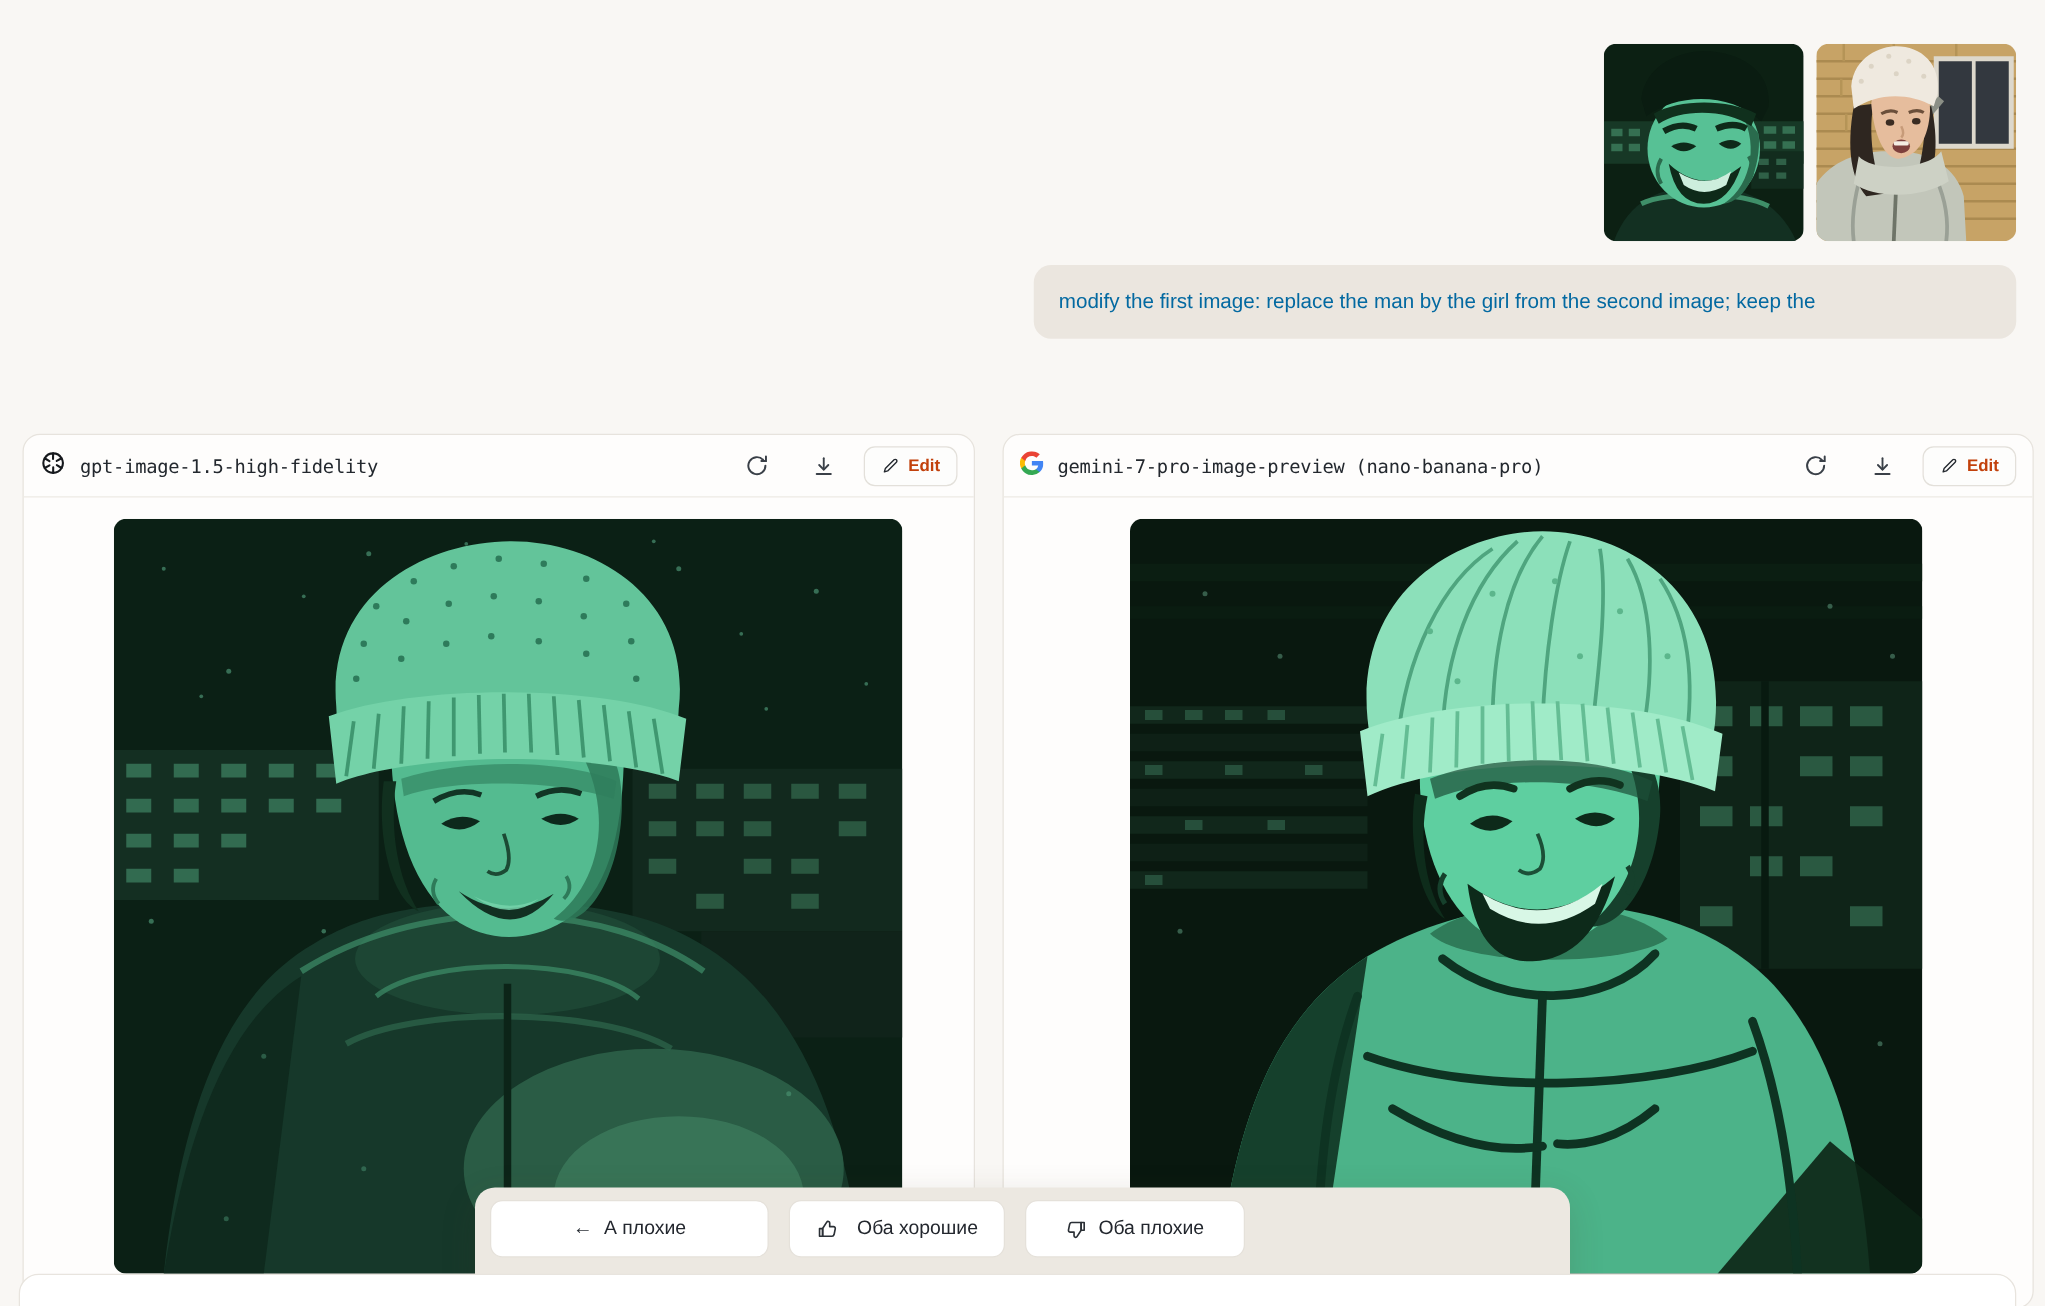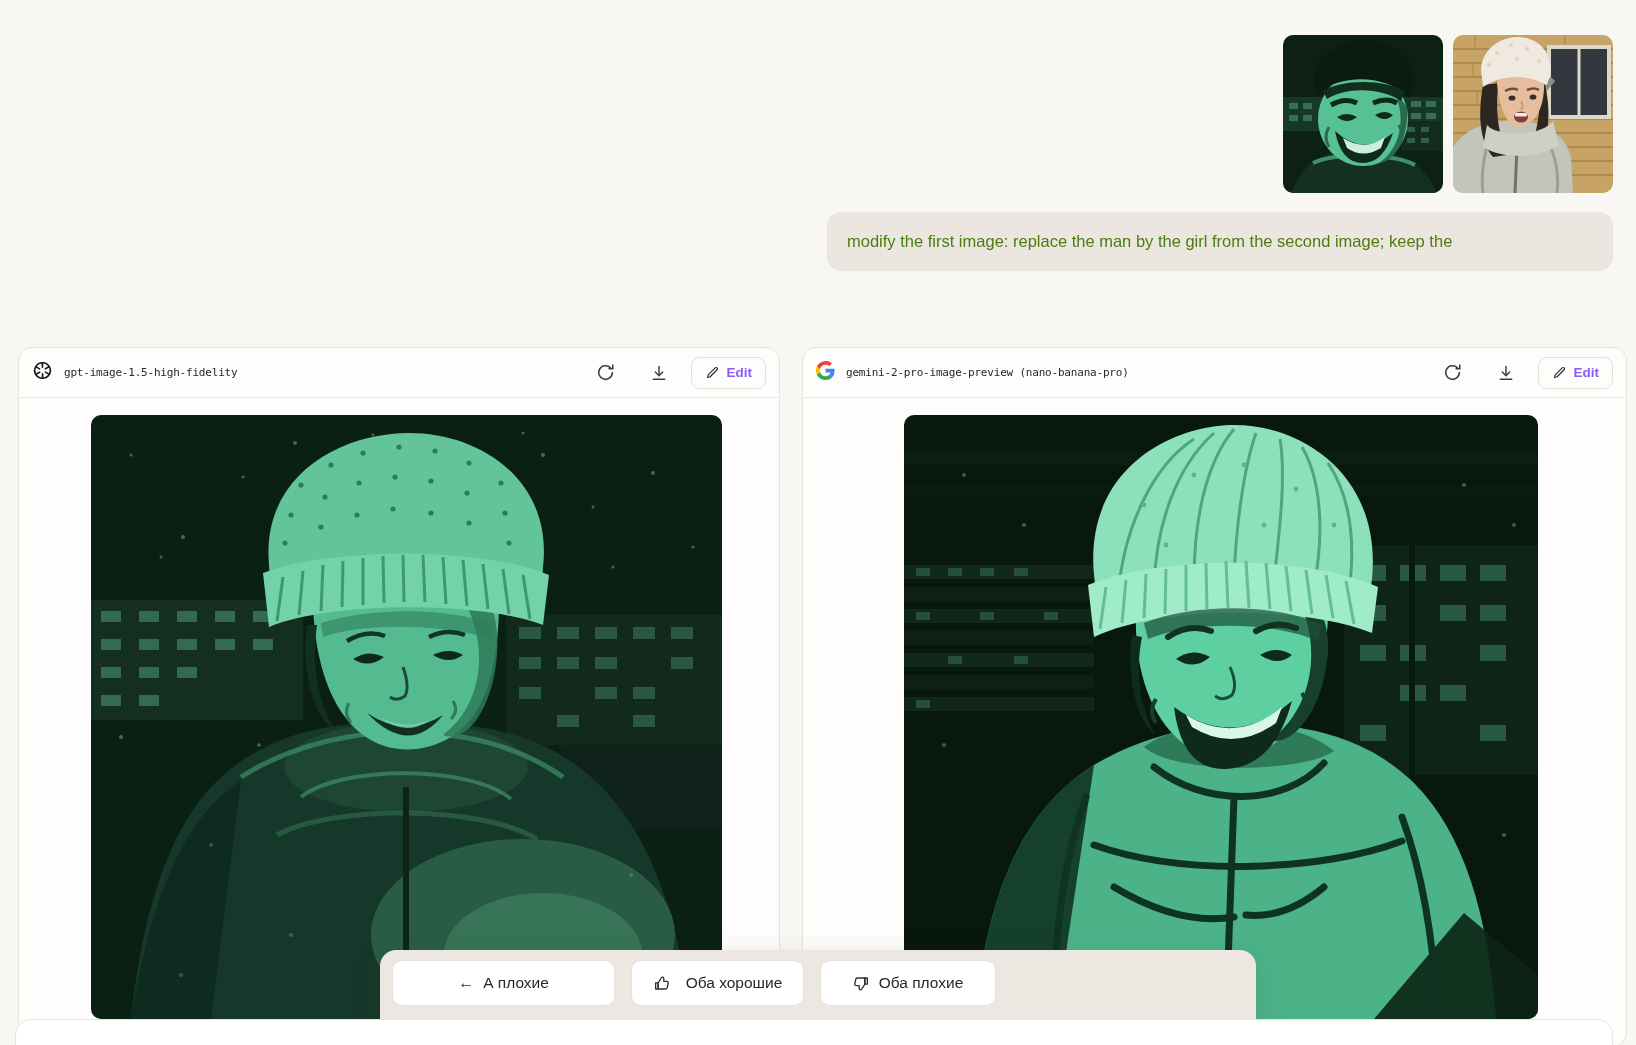--- a/index.html
+++ b/index.html
@@ -6,39 +6,39 @@
   .screen{position:relative;width:1636px;height:1045px;overflow:hidden;background:#f9f7f4;
           font-family:"Liberation Sans",sans-serif;color:#23272e;}
 
   
   .attachments{position:absolute;left:1283px;top:35px;display:flex;gap:10px;}
   .thumb{width:160px;height:158px;border-radius:10px;overflow:hidden;cursor:pointer;flex:none;}
   .thumb svg{display:block;width:100%;height:100%;}
 
   
   .bubble{position:absolute;left:827px;top:212px;width:786px;box-sizing:border-box;
-          background:#ebe6df;border-radius:14px;padding:15px 20px;color:#4d7c0f;
+          background:#ebe6df;border-radius:14px;padding:15px 20px;color:#0369a1;
           font-size:16.5px;line-height:29px;}
   .bubble .line{white-space:nowrap;}
 
   
   .panel{position:absolute;top:347px;height:700px;background:#fefdfc;border:1px solid #e7e3dd;
          border-radius:14px;box-sizing:border-box;}
   .panel-a{left:18px;width:762px;}
   .panel-b{left:802px;width:825px;}
   .panel-header{height:49px;display:flex;align-items:center;gap:11px;padding:0 13px;
                 border-bottom:1px solid #edeae4;}
-  .model-name{font-family:"DejaVu Sans Mono","Liberation Mono",monospace;font-size:11px;
+  .model-name{font-family:"DejaVu Sans Mono","Liberation Mono",monospace;font-size:15px;
               color:#23282e;letter-spacing:-.2px;}
   .hspace{flex:1;}
   .iconbtn{width:32px;height:32px;display:flex;align-items:center;justify-content:center;
            background:none;border:none;padding:0;margin:0 5px;cursor:pointer;border-radius:8px;}
   .editbtn{display:flex;align-items:center;gap:7px;height:32px;padding:0 13px;background:#fdfdfc;
            border:1px solid #e3e0da;border-radius:9px;font-size:13.5px;font-weight:700;
-           color:#8b5cf6;cursor:pointer;font-family:"Liberation Sans",sans-serif;}
+           color:#c2410c;cursor:pointer;font-family:"Liberation Sans",sans-serif;}
   .canvas{padding-top:17px;}
   .panel-a .canvas{padding-left:72px;}
   .panel-b .canvas{padding-left:101px;}
   .artwork{height:604px;border-radius:10px;overflow:hidden;cursor:pointer;}
   .panel-a .artwork{width:631px;}
   .panel-b .artwork{width:634px;}
   .artwork svg{display:block;width:100%;height:100%;}
 
   
   .votebar{position:absolute;left:380px;top:950px;width:876px;height:92px;background:#ece8e1;
@@ -322,21 +322,21 @@
   <section class="panel panel-b">
     <div class="panel-header">
       <span>
         <svg viewBox="0 0 18 18" width="19" height="19">
           <path fill="#4285F4" d="M17.6 9.2c0-.64-.06-1.25-.16-1.84H9v3.48h4.84a4.14 4.14 0 0 1-1.8 2.72v2.26h2.92a8.78 8.78 0 0 0 2.64-6.62z"></path>
           <path fill="#34A853" d="M9 18a8.6 8.6 0 0 0 5.96-2.18l-2.92-2.26c-.8.54-1.84.86-3.04.86a5.4 5.4 0 0 1-5.06-3.72H.92v2.34A9 9 0 0 0 9 18z"></path>
           <path fill="#FBBC05" d="M3.94 10.7a5.4 5.4 0 0 1 0-3.4V4.96H.92a9 9 0 0 0 0 8.08l3.02-2.34z"></path>
           <path fill="#EA4335" d="M9 3.58c1.32 0 2.5.45 3.44 1.35l2.58-2.59A9 9 0 0 0 .92 4.96l3.02 2.34A5.4 5.4 0 0 1 9 3.58z"></path>
         </svg>
       </span>
-      <span class="model-name">gemini-2-pro-image-preview (nano-banana-pro)</span>
+      <span class="model-name">gemini-7-pro-image-preview (nano-banana-pro)</span>
       <span class="hspace"></span>
       <button class="iconbtn">
         <svg viewBox="0 0 24 24" width="21" height="21" fill="none" stroke="#3a4048" stroke-width="1.8" stroke-linecap="round">
           <path d="M19.8 12a7.8 7.8 0 1 1-2.1-5.3"></path>
             <path d="M20.3 3.6v4.2h-4.2"></path>
         </svg>
       </button>
       <button class="iconbtn">
         <svg viewBox="0 0 24 24" width="20" height="20" fill="none" stroke="#3a4048" stroke-width="1.8" stroke-linecap="round">
           <path d="M12 4.2v10.6"></path>

